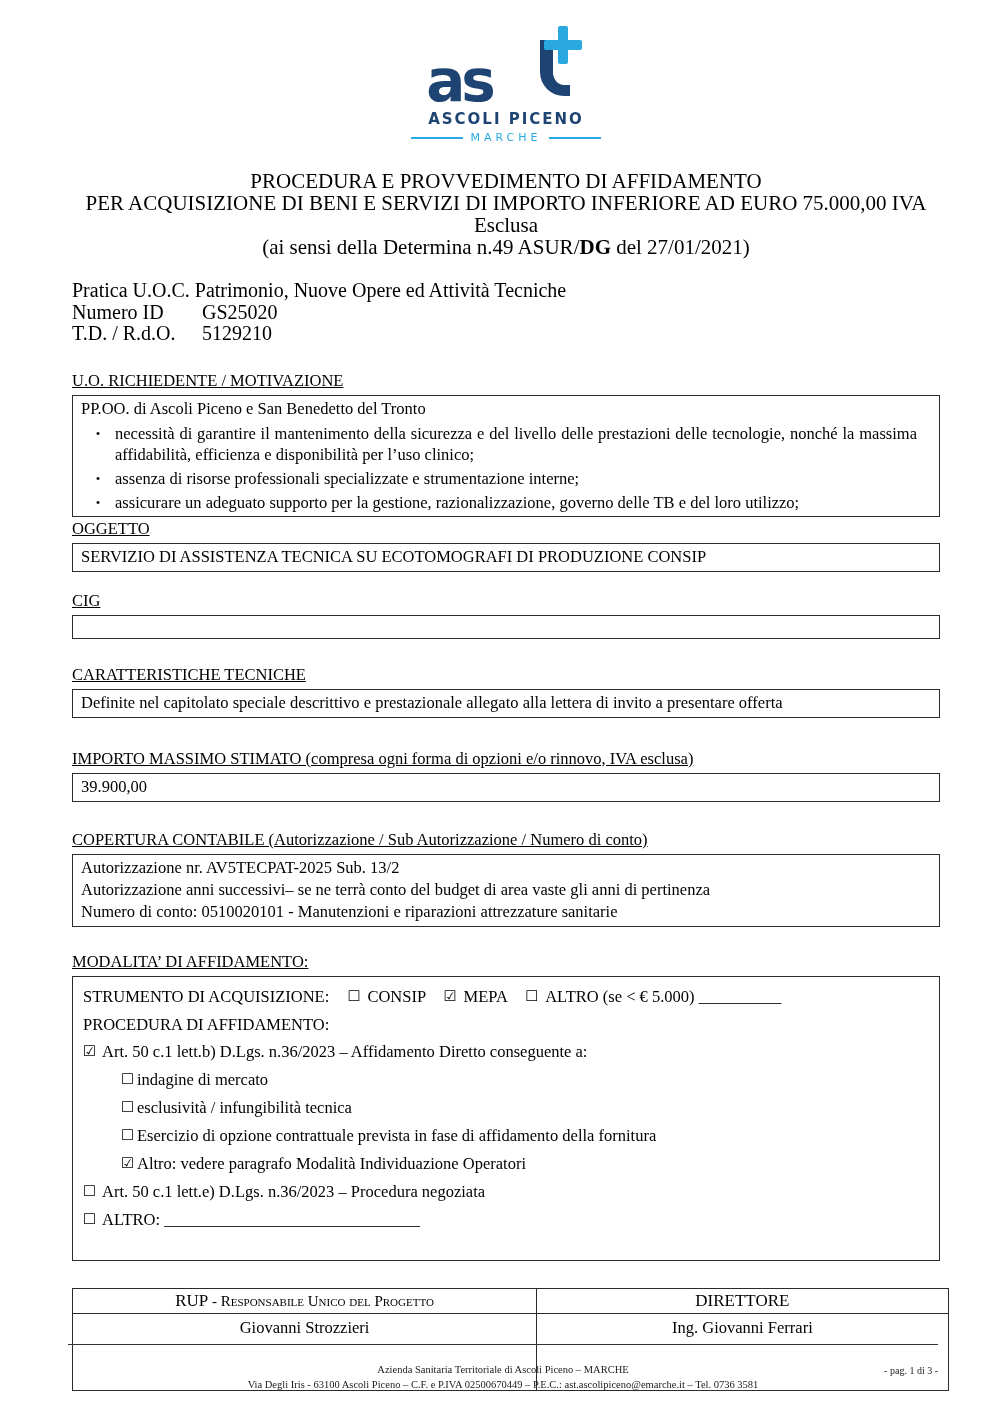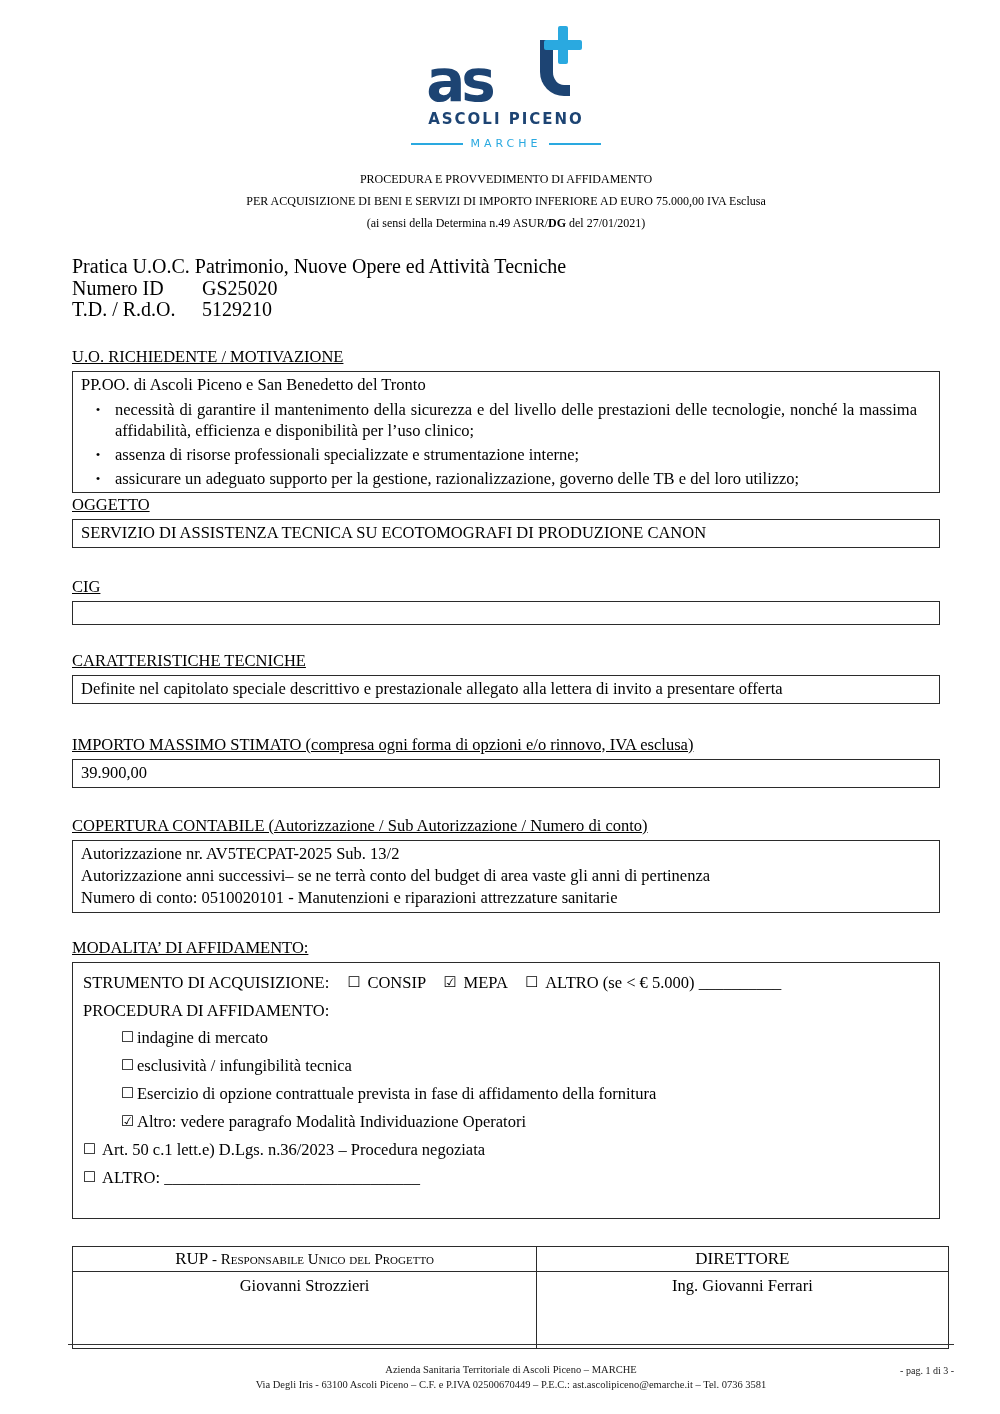--- a/index.html
+++ b/index.html
@@ -39,31 +39,31 @@
   .logo-plus .h { position: absolute; left: 0; top: 14px; width: 38px; height: 10px; background: #2aa9e0; border-radius: 2px; }
   .logo-plus .v { position: absolute; left: 14px; top: 0; width: 10px; height: 38px; background: #2aa9e0; border-radius: 2px; }
   .logo-org {
     margin-top: 6px;
     font-family: "DejaVu Sans", sans-serif;
     font-weight: 700;
     font-size: 15px;
     letter-spacing: 2px;
     color: #1d4473;
   }
-  .logo-region-row { display: flex; align-items: center; justify-content: center; gap: 7px; margin-top: 9px; }
+  .logo-region-row { display: flex; align-items: center; justify-content: center; gap: 7px; margin-top: 3px; }
   .logo-region-row .dash { width: 52px; height: 2px; background: #2aa9e0; }
   .logo-region {
     font-family: "DejaVu Sans", sans-serif;
     font-size: 11px;
     letter-spacing: 4px;
     color: #2aa9e0;
   }
 
   
-  .doc-title { margin-top: 18px; text-align: center; font-size: 12px; line-height: 22px; }
+  .doc-title { margin-top: 26px; text-align: center; font-size: 21px; line-height: 22px; }
 
   
   .pratica { margin-top: 22px; font-size: 20px; line-height: 21.5px; }
   .pratica-row { display: flex; }
   .pratica-row .lbl { width: 130px; flex: 0 0 130px; }
 
   
   .heading { font-size: 16.5px; text-decoration: underline; }
   .mt-sec { margin-top: 26px; }
   .box {
@@ -98,21 +98,21 @@
   
   .sig-table { width: 101%; margin-top: 27px; border-collapse: collapse; }
   .sig-table th, .sig-table td { border: 1.5px solid #2b2b2b; }
   .sig-table th { font-weight: normal; font-size: 17px; text-align: center; padding: 2px 4px; }
   .sig-table td { font-size: 16.5px; text-align: center; vertical-align: top; padding: 4px 4px 52px 4px; }
   .th-left-main { font-size: 17px; }
   .th-left-sub { font-variant: small-caps; font-size: 15px; }
   .col-left { width: 53%; margin-top: 28px; }
 
   
-  .footer { position: absolute; left: 68px; right: 46px; bottom: 22px; }
+  .footer { position: absolute; left: 68px; right: 62px; bottom: 22px; }
   .footer-rule { border-top: 1.5px solid #333; }
   .footer-text { position: relative; margin-top: 17px; text-align: center; font-size: 10.5px; line-height: 15px; color: #1a1a1a; }
   .footer-page { position: absolute; right: 0; top: 1px; font-size: 10px; }
 </style>
 </head>
 <body>
 
 <div class="page">
   <div class="content">
 
@@ -167,23 +167,23 @@
         </div>
         <div class="bullet-row">
           <span class="bullet-dot">•</span>
           <span class="bullet-text">assicurare un adeguato supporto per la gestione, razionalizzazione, governo delle TB e del loro utilizzo;</span>
         </div>
       </div>
     </div>
 
 
     <div class="heading" style="margin-top:2px;">OGGETTO</div>
-    <div class="box">SERVIZIO DI ASSISTENZA TECNICA SU ECOTOMOGRAFI DI PRODUZIONE CANON</div>
-
-    <div class="heading" style="margin-top:29px;">CIG</div>
+    <div class="box">SERVIZIO DI ASSISTENZA TECNICA SU ECOTOMOGRAFI DI PRODUZIONE CONSIP</div>
+
+    <div class="heading" style="margin-top:19px;">CIG</div>
     <div class="box empty"></div>
 
     <div class="heading mt-sec">CARATTERISTICHE TECNICHE</div>
     <div class="box">Definite nel capitolato speciale descrittivo e prestazionale allegato alla lettera di invito a presentare offerta</div>
 
     <div class="heading" style="margin-top:31px;">IMPORTO MASSIMO STIMATO (compresa ogni forma di opzioni e/o rinnovo, IVA esclusa)</div>
     <div class="box">39.900,00</div>
 
     <div class="heading" style="margin-top:28px;">COPERTURA CONTABILE (Autorizzazione / Sub Autorizzazione / Numero di conto)</div>
     <div class="box">
@@ -195,20 +195,23 @@
     <div class="heading" style="margin-top:25px;">MODALITA’ DI AFFIDAMENTO:</div>
     <div class="box modalita-box">
       <div>
         <span>STRUMENTO DI ACQUISIZIONE:</span>
         <span class="opt"><span class="cb">☐</span><span>CONSIP</span></span>
         <span class="opt"><span class="cb">☑</span><span>MEPA</span></span>
         <span class="opt"><span class="cb">☐</span><span>ALTRO (se &lt; € 5.000)</span></span>
         <span class="blank">__________</span>
       </div>
       <div>PROCEDURA DI AFFIDAMENTO:</div>
+      <div class="mod-item">
+        <span class="cb">☑</span><span>Art. 50 c.1 lett.b) D.Lgs. n.36/2023 – Affidamento Diretto conseguente a:</span>
+      </div>
       <div class="mod-item indent">
         <span class="cb">☐</span><span>indagine di mercato</span>
       </div>
       <div class="mod-item indent">
         <span class="cb">☐</span><span>esclusività / infungibilità tecnica</span>
       </div>
       <div class="mod-item indent">
         <span class="cb">☐</span><span>Esercizio di opzione contrattuale prevista in fase di affidamento della fornitura</span>
       </div>
       <div class="mod-item indent">

